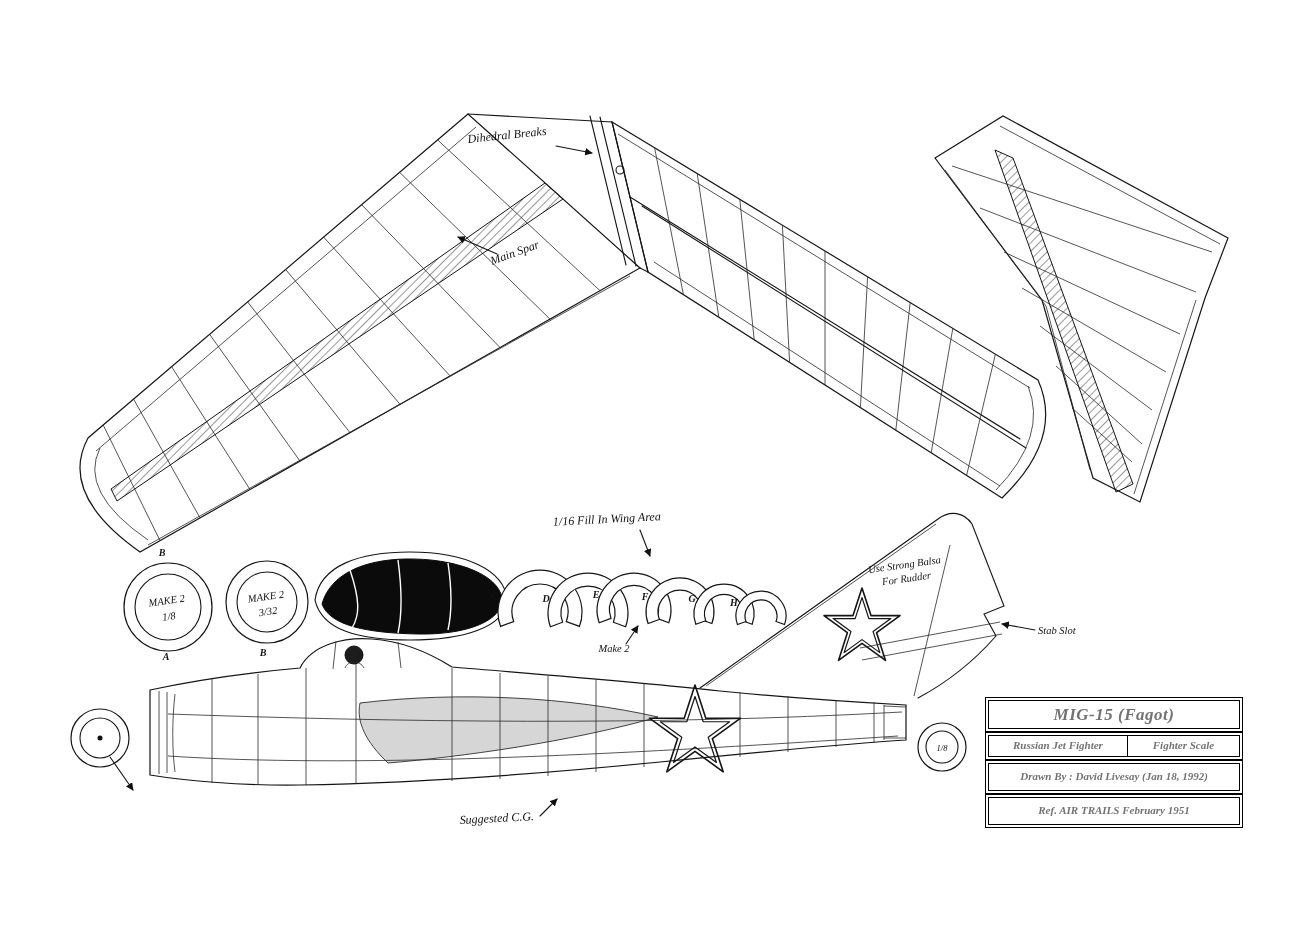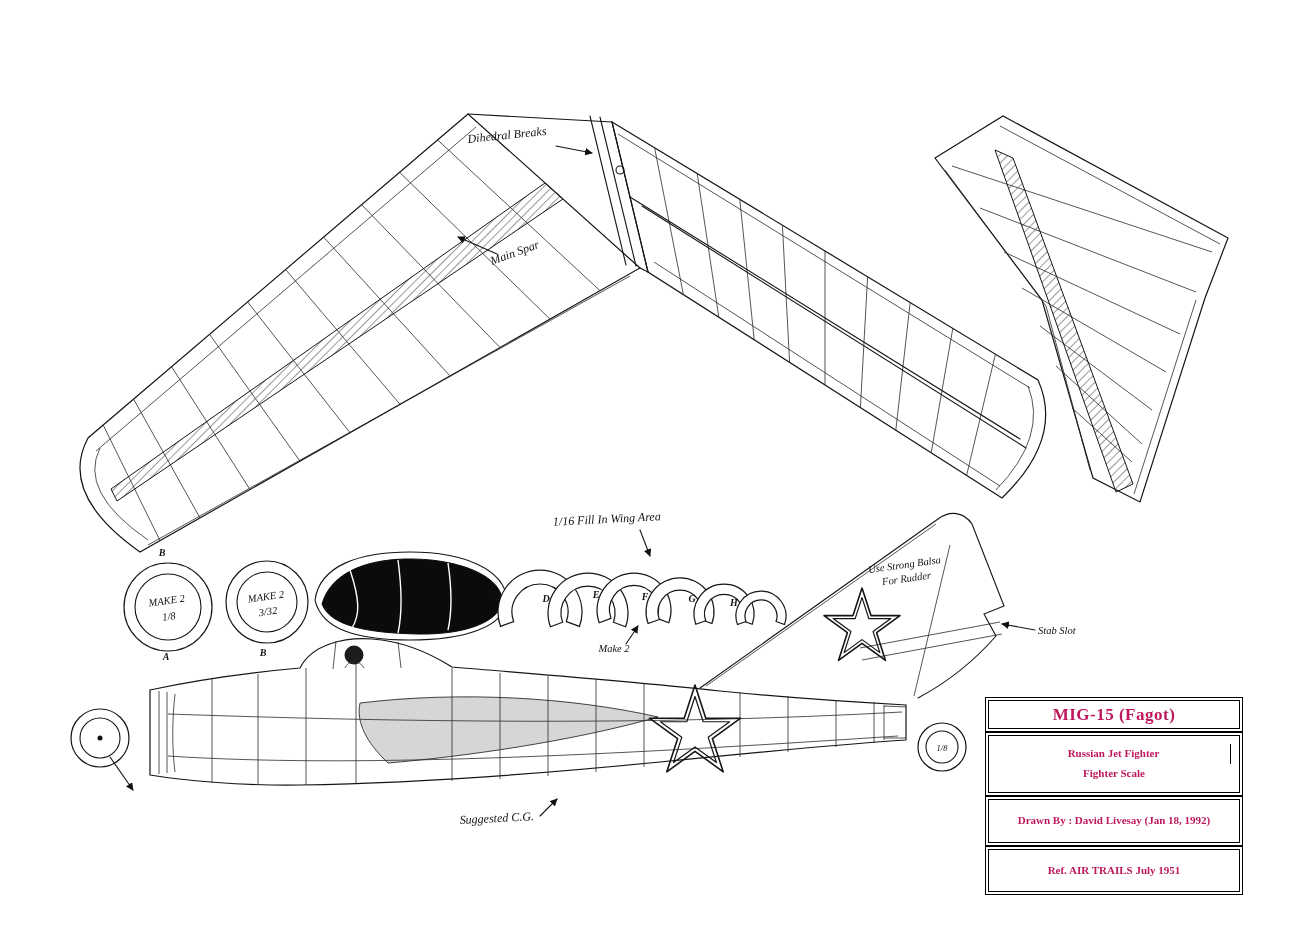--- a/index.html
+++ b/index.html
@@ -10,26 +10,26 @@
   .ln-thin{stroke:#2a2a2a;stroke-width:0.8;fill:none;}
   .shape{fill:#ffffff;stroke:#151515;stroke-width:1.2;}
   .blackfill{fill:#0b0b0b;stroke:#0b0b0b;}
   .grayfill{fill:#d6d6d6;stroke:#151515;stroke-width:0.8;}
   .starline{fill:none;stroke:#151515;stroke-width:1.6;stroke-linejoin:round;}
   .lbl{font-family:"Liberation Serif",serif;font-style:italic;font-size:12px;fill:#111;}
   .lbl-sm{font-family:"Liberation Serif",serif;font-style:italic;font-size:10.5px;fill:#111;}
   .lbl-tiny{font-family:"Liberation Serif",serif;font-style:italic;font-size:8.5px;fill:#111;}
   .letter{font-family:"Liberation Serif",serif;font-style:italic;font-weight:bold;font-size:10px;fill:#111;}
 
-  .title-block{position:absolute;left:988px;top:700px;width:252px;color:#be185d;
-               font-family:"Liberation Serif",serif;font-weight:bold;}
+  .title-block{position:absolute;left:988px;top:700px;width:252px;color:#737373;
+               font-family:"Liberation Serif",serif;font-style:italic;font-weight:bold;}
   .tb-row{border:1.5px solid #000;background:#fff;text-align:center;margin-bottom:6px;
-          box-shadow:0 0 0 2px #fff,0 0 0 3px #000;padding:14px 3px;font-size:11px;line-height:1.25;}
+          box-shadow:0 0 0 2px #fff,0 0 0 3px #000;padding:6px 3px;font-size:11px;line-height:1.25;}
   .tb-title{font-size:17px;padding:3px 3px;letter-spacing:0.5px;}
-  .tb-split{display:flex;padding:8px;flex-direction:column;}
+  .tb-split{display:flex;padding:0;}
   .tb-cell{flex:1.25;padding:3px 2px;border-right:1.5px solid #000;}
   .tb-cell-right{flex:1;border-right:none;}
 </style>
 </head>
 <body>
 
 <div class="canvas">
 <svg class="plan-svg" width="1300" height="935" viewBox="0 0 1300 935">
   <defs>
     <marker id="arrow" viewBox="0 0 10 10" refX="9" refY="5" markerWidth="7" markerHeight="7" orient="auto-start-reverse">
@@ -250,15 +250,15 @@
   </g>
 </svg>
 
 <div class="title-block">
   <div class="tb-row tb-title">MIG-15 (Fagot)</div>
   <div class="tb-row tb-split">
     <div class="tb-cell">Russian Jet Fighter</div>
     <div class="tb-cell tb-cell-right">Fighter Scale</div>
   </div>
   <div class="tb-row">Drawn By : David Livesay  (Jan 18, 1992)</div>
-  <div class="tb-row">Ref.  AIR TRAILS  July 1951</div>
+  <div class="tb-row">Ref.  AIR TRAILS  February 1951</div>
 </div>
 </div>
 
 </body></html>

